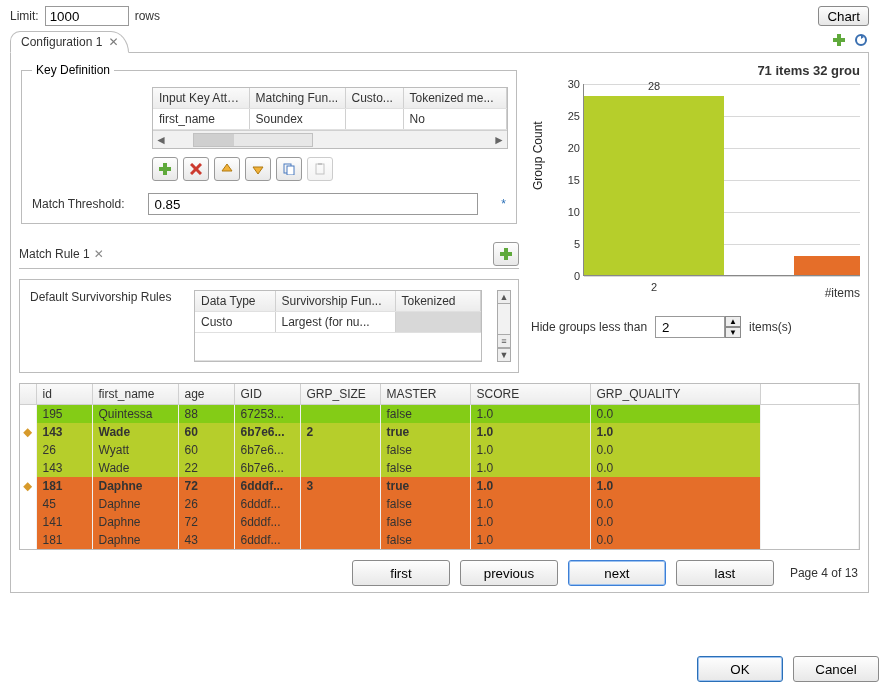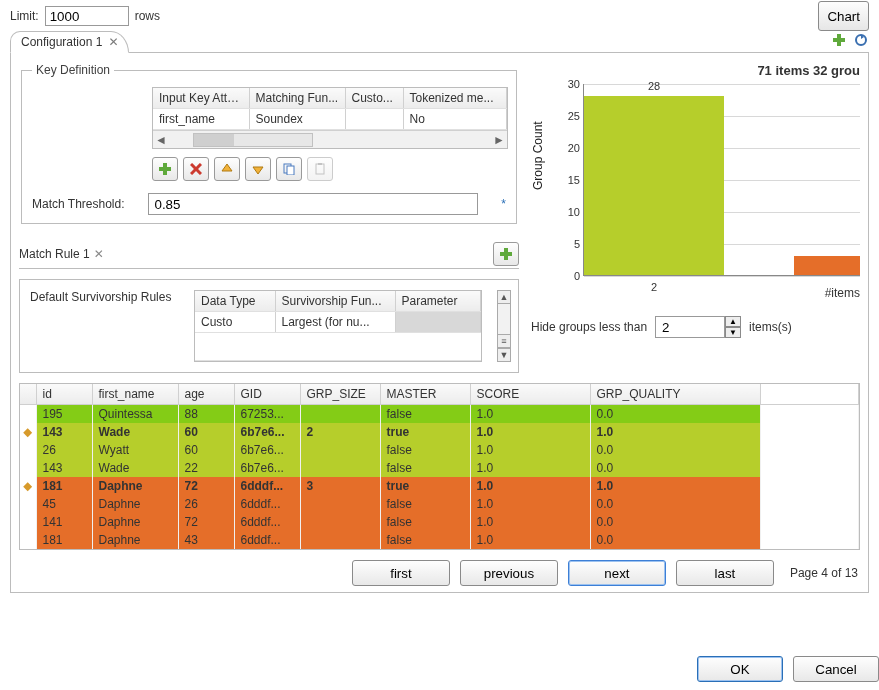--- a/index.html
+++ b/index.html
@@ -1,32 +1,32 @@
 <!DOCTYPE html>
 <html><head>
 <meta charset="utf-8">
 <style>
   * { box-sizing: border-box; }
   html, body { margin:0; padding:0; font-family: "Segoe UI", Tahoma, Arial, sans-serif; font-size:12px; color:#333; background:#fff; }
   .app { width:879px; height:690px; position:relative; padding:5px 10px 10px 10px; }
   .topbar { display:flex; align-items:center; gap:6px; height:22px; margin-bottom:4px;}
   .topbar label { }
   .topbar input { width:84px; height:20px; border:1px solid #999; padding:0 4px; }
-  .chart-btn { margin-left:auto; height:30px; padding:2px 8px; border:1px solid #8a8a8a; border-radius:3px; background:linear-gradient(#fdfdfd,#e6e6e6); cursor:pointer; }
+  .chart-btn { margin-left:auto; height:20px; padding:2px 8px; border:1px solid #8a8a8a; border-radius:3px; background:linear-gradient(#fdfdfd,#e6e6e6); cursor:pointer; }
   .tabstrip { position:relative; height:22px; border-bottom:1px solid #bcbcbc; margin-top:2px;}
   .tab { position:absolute; left:0; top:0; height:22px; padding:0 10px 0 10px; border:1px solid #bcbcbc; border-bottom:1px solid #fff; background:#fff; border-top-left-radius:10px; border-top-right-radius:18px 22px; display:flex; align-items:center; gap:6px; font-size:12px;}
   .tab .close { color:#7a7a7a; cursor:pointer;}
   .tabstrip .tabicons { position:absolute; right:0; top:1px; display:flex; gap:6px;}
   .tabicon { width:16px; height:16px; display:flex; align-items:center; justify-content:center; cursor:pointer; }
   .panel { border:1px solid #bcbcbc; border-top:none; padding:10px 8px 6px 8px; position:relative; }
   .upper { display:flex; gap:10px; }
   .leftcol { width:500px; }
   .rightcol { flex:1; min-width:0; border-left:0; padding-left:2px;}
   fieldset.keydef { border:1px solid #bcbcbc; padding:10px 8px 8px 10px; position:relative;}
-  fieldset.keydef > legend { padding:0 4px; color:#404040; }
+  fieldset.keydef > legend { padding:0 4px; color:#000000; }
   .keydef-inner { display:flex; gap:10px; }
   .kd-left { width:110px; padding-top:2px; }
   .kd-table-wrap { flex:1; border:1px solid #bcbcbc; }
   table.grid { border-collapse:collapse; width:100%; table-layout:fixed; }
   table.grid th, table.grid td { border-right:1px solid #d0d0d0; border-bottom:1px solid #e0e0e0; padding:3px 6px; text-align:left; font-weight:normal; overflow:hidden; white-space:nowrap; text-overflow:ellipsis; }
   table.grid th { background:linear-gradient(#fafafa,#ececec); color:#333; height:20px; }
   .kd-scroll { display:flex; align-items:center; height:18px; border-top:1px solid #d0d0d0; background:#f1f1f1;}
   .kd-scroll .track { height:14px; background:#e7e7e7; border:1px solid #c1c1c1; width:120px; margin-left:24px; position:relative;}
   .kd-scroll .thumb { position:absolute; left:0; top:0; height:12px; width:40px; background:#cfcfcf;}
   .kd-scroll .arrow { width:16px; text-align:center; color:#666;}
@@ -228,21 +228,21 @@
             <table class="grid">
               <colgroup>
                   <col style="width:80px">
                   <col style="width:120px">
                   <col>
                 </colgroup>
               <thead>
                   <tr>
                 <th>Data Type</th>
                 <th>Survivorship Fun...</th>
-                <th>Parameter</th>
+                <th>Tokenized</th>
               </tr>
                 </thead>
               <tbody>
                   <tr>
                 <td>Custo</td>
                 <td>Largest (for nu...</td>
                 <td style="background:#d8d8d8"></td>
               </tr>
               <tr>
                     <td colspan="3" style="height:28px;border-right:none;"></td>

